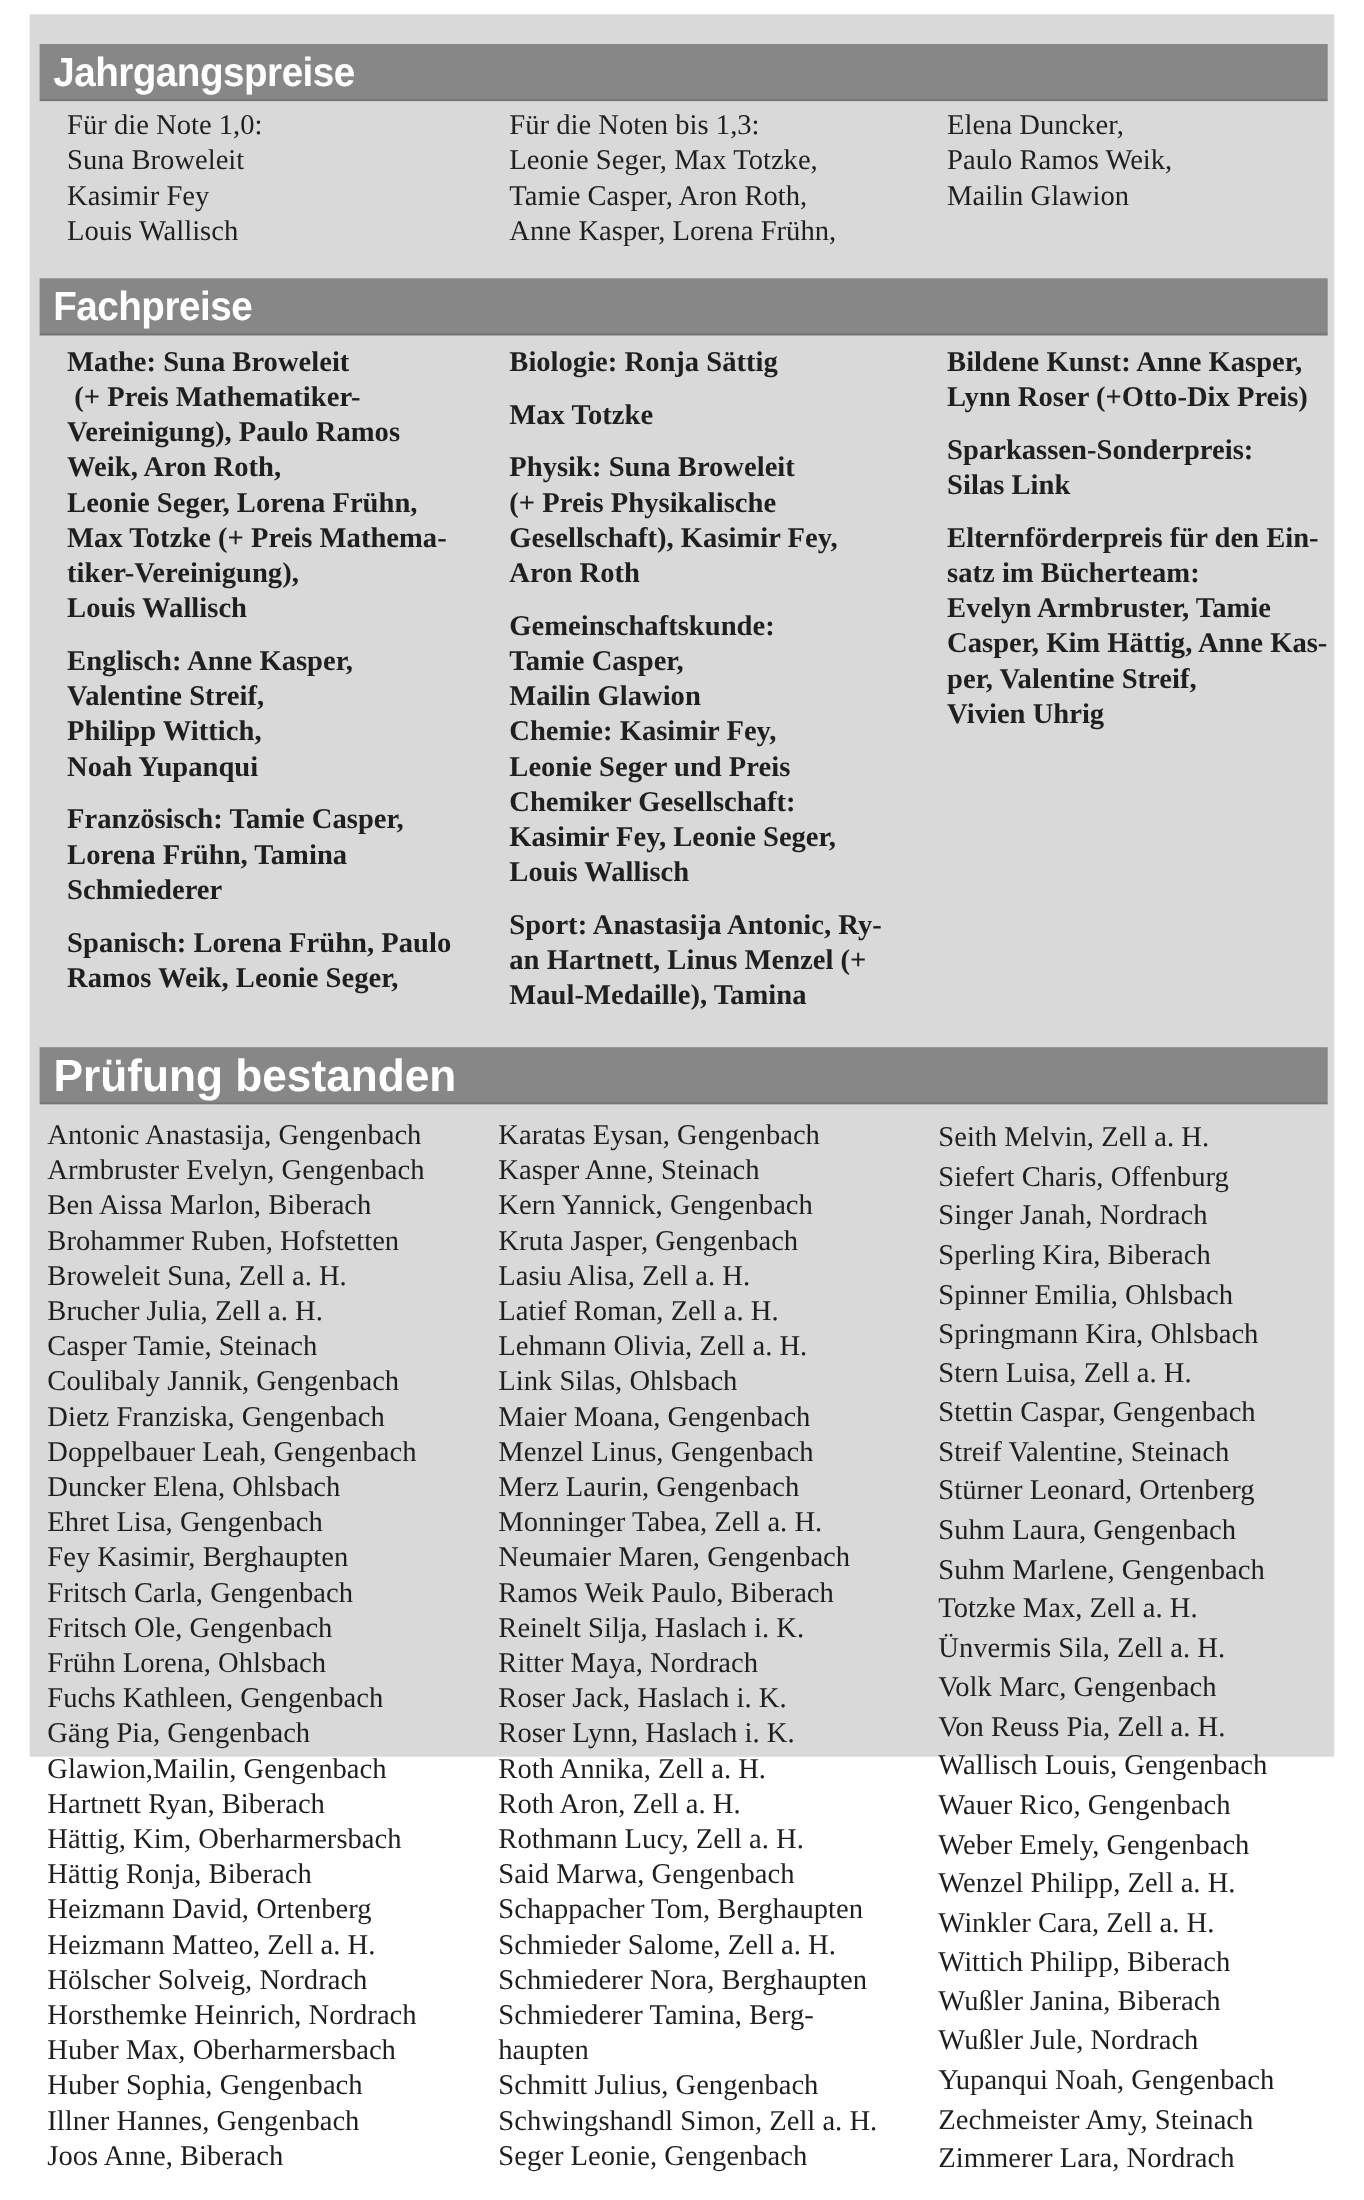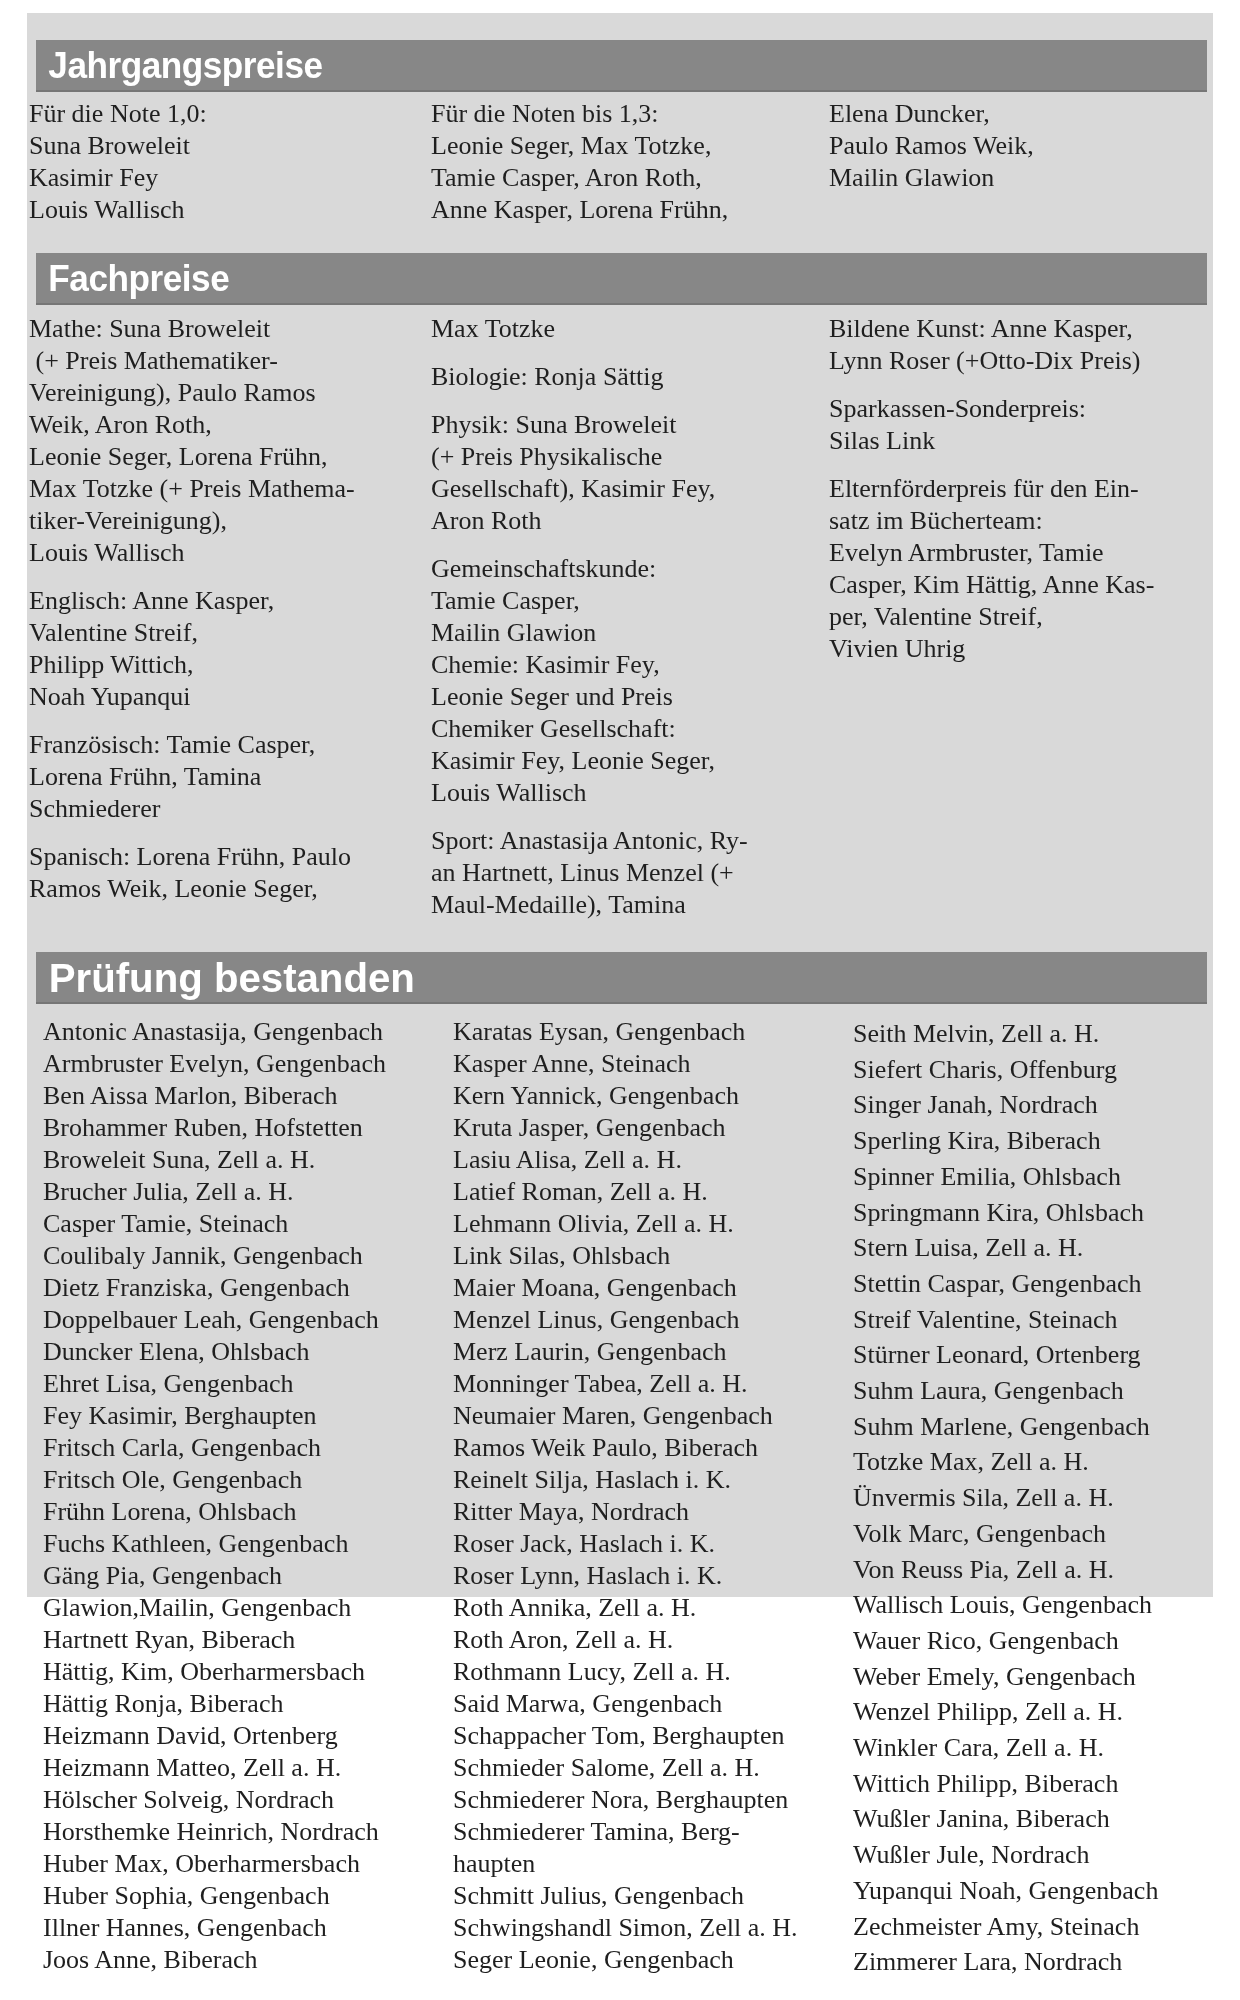--- a/index.html
+++ b/index.html
@@ -42,37 +42,37 @@
   .s2 .bar { margin-top: 27px; }
   .s3 .bar { margin-top: 31px; }
   .s3 .bar-title { font-size: 41px; letter-spacing: 0; transform: scaleX(0.98); transform-origin: left center; }
 
   .cols {
     display: grid;
     box-sizing: border-box;
     width: 100%;
   }
   .s1 .cols, .s2 .cols {
-    padding-left: 2px;
+    padding-left: 34px;
     grid-template-columns: 402px 398px 1fr;
   }
   .s1 .cols { margin-top: 6px; }
   .s2 .cols { margin-top: 8px; }
   .s3 .cols {
     padding-left: 16px;
     grid-template-columns: 410px 400px 1fr;
     margin-top: 12px;
   }
   .col {
     font-size: 26px;
     line-height: 32px;
     white-space: pre;
   }
   .s3 .col-3 { line-height: 35.7px; }
-  .para { margin: 0; white-space: pre; }
+  .para { margin: 0; white-space: pre; font-weight: bold; }
   .para + .para { margin-top: 16px; }
 </style>
 </head>
 <body>
 
 <div class="page">
   <div class="sheet">
 
     <section class="block s1">
       <header class="bar">
@@ -105,21 +105,21 @@
 Leonie Seger, Lorena Frühn,
 Max Totzke (+ Preis Mathema-
 tiker-Vereinigung),
 Louis Wallisch</p><p class="para">Englisch: Anne Kasper,
 Valentine Streif,
 Philipp Wittich,
 Noah Yupanqui</p><p class="para">Französisch: Tamie Casper,
 Lorena Frühn, Tamina
 Schmiederer</p><p class="para">Spanisch: Lorena Frühn, Paulo
 Ramos Weik, Leonie Seger,</p></div>
-        <div class="col col-2"><p class="para">Max Totzke</p><p class="para">Biologie: Ronja Sättig</p><p class="para">Physik: Suna Broweleit
+        <div class="col col-2"><p class="para">Biologie: Ronja Sättig</p><p class="para">Max Totzke</p><p class="para">Physik: Suna Broweleit
 (+ Preis Physikalische
 Gesellschaft), Kasimir Fey,
 Aron Roth</p><p class="para">Gemeinschaftskunde:
 Tamie Casper,
 Mailin Glawion
 Chemie: Kasimir Fey,
 Leonie Seger und Preis
 Chemiker Gesellschaft:
 Kasimir Fey, Leonie Seger,
 Louis Wallisch</p><p class="para">Sport: Anastasija Antonic, Ry-

